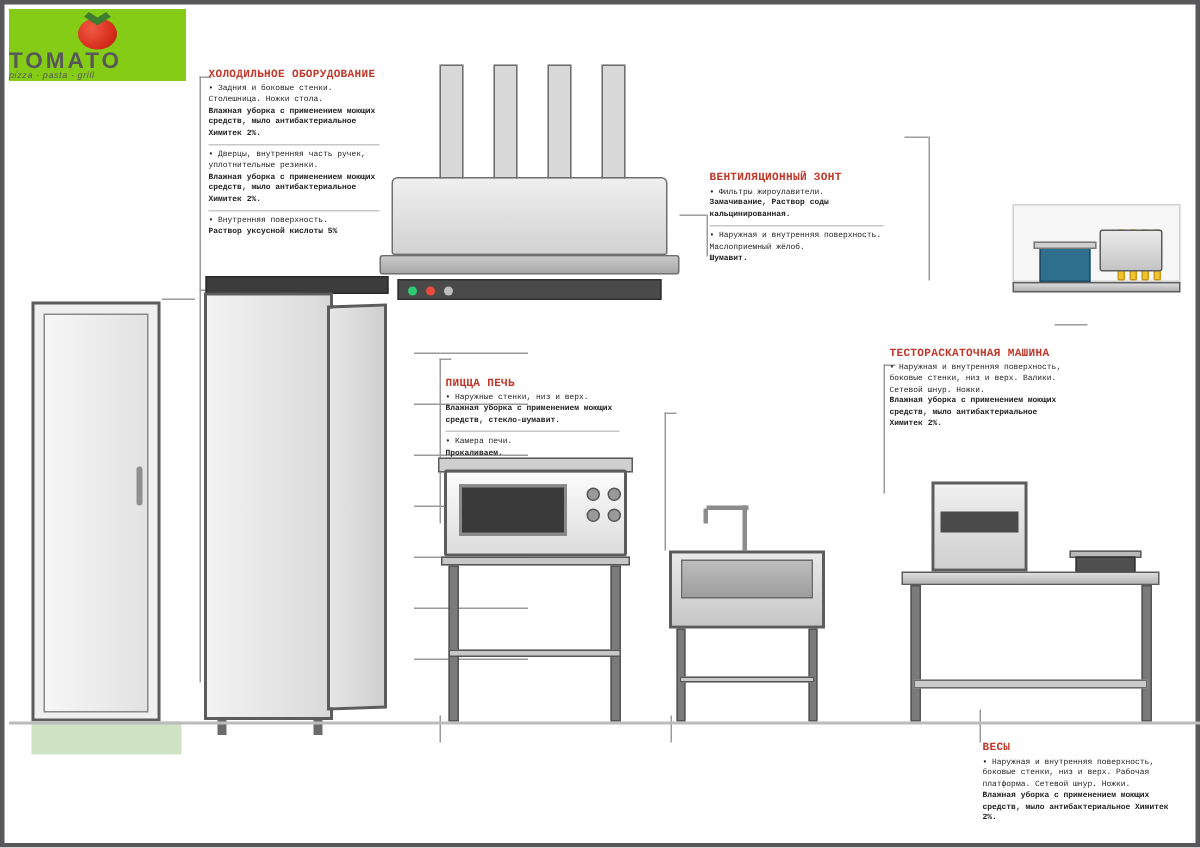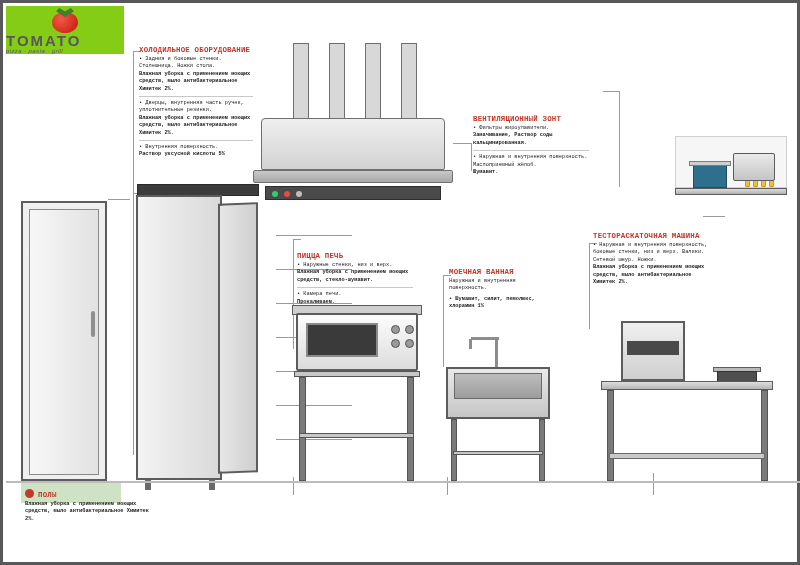--- a/index.html
+++ b/index.html
@@ -370,41 +370,33 @@
     <div class="blk-title">ПИЦЦА ПЕЧЬ</div>
     <div class="blk-body">
       <span class="ln">• Наружные стенки, низ и верх.</span>
       <span class="ln" style="font-weight:bold;">Влажная уборка с применением моющих средств, стекло-шумавит.</span>
       <hr class="sep">
       <span class="ln">• Камера печи.</span>
       <span class="ln" style="font-weight:bold;">Прокаливаем.</span>
     </div>
   </div>
 
-  <div class="blk" style="left:446px; top:265px; width:108px;">
-    <div class="blk-title">МОЕЧНАЯ ВАННАЯ</div>
-    <div class="blk-body">
-      <span class="ln">Наружная и внутренняя поверхность.</span>
-      <span class="bul" style="font-weight:bold; margin-top:3px;">Шумавит, силит, пемолюкс, хлорамин 1%</span>
-    </div>
-  </div>
 
   <div class="blk" style="left:590px; top:229px; width:116px;">
     <div class="blk-title"><span>ТЕСТОРАСКАТОЧНАЯ МАШИНА</span></div>
     <div class="blk-body">
       <span class="ln">• Наружная и внутренняя поверхность, боковые стенки, низ и верх. Валики. Сетевой шнур. Ножки.</span>
       <span class="ln" style="font-weight:bold;">Влажная уборка с применением моющих средств, мыло антибактериальное Химитек 2%.</span>
     </div>
   </div>
 
-  <div class="blk" style="left:22px; top:486px; width:128px;">
-    <div class="blk-title">
-      <span class="bullet-dot"></span><span>ПОЛЫ</span>
-    </div>
+
+
+
+  <div class="blk" style="left:652px; top:492px; width:134px;">
+    <div class="blk-title">ВЕСЫ</div>
     <div class="blk-body">
+      <span class="ln">• Наружная и внутренняя поверхность, боковые стенки, низ и верх. Рабочая платформа. Сетевой шнур. Ножки.</span>
       <span class="ln" style="font-weight:bold;">Влажная уборка с применением моющих средств, мыло антибактериальное Химитек 2%.</span>
     </div>
   </div>
 
-
-
-
 </div>
 
 </body></html>

